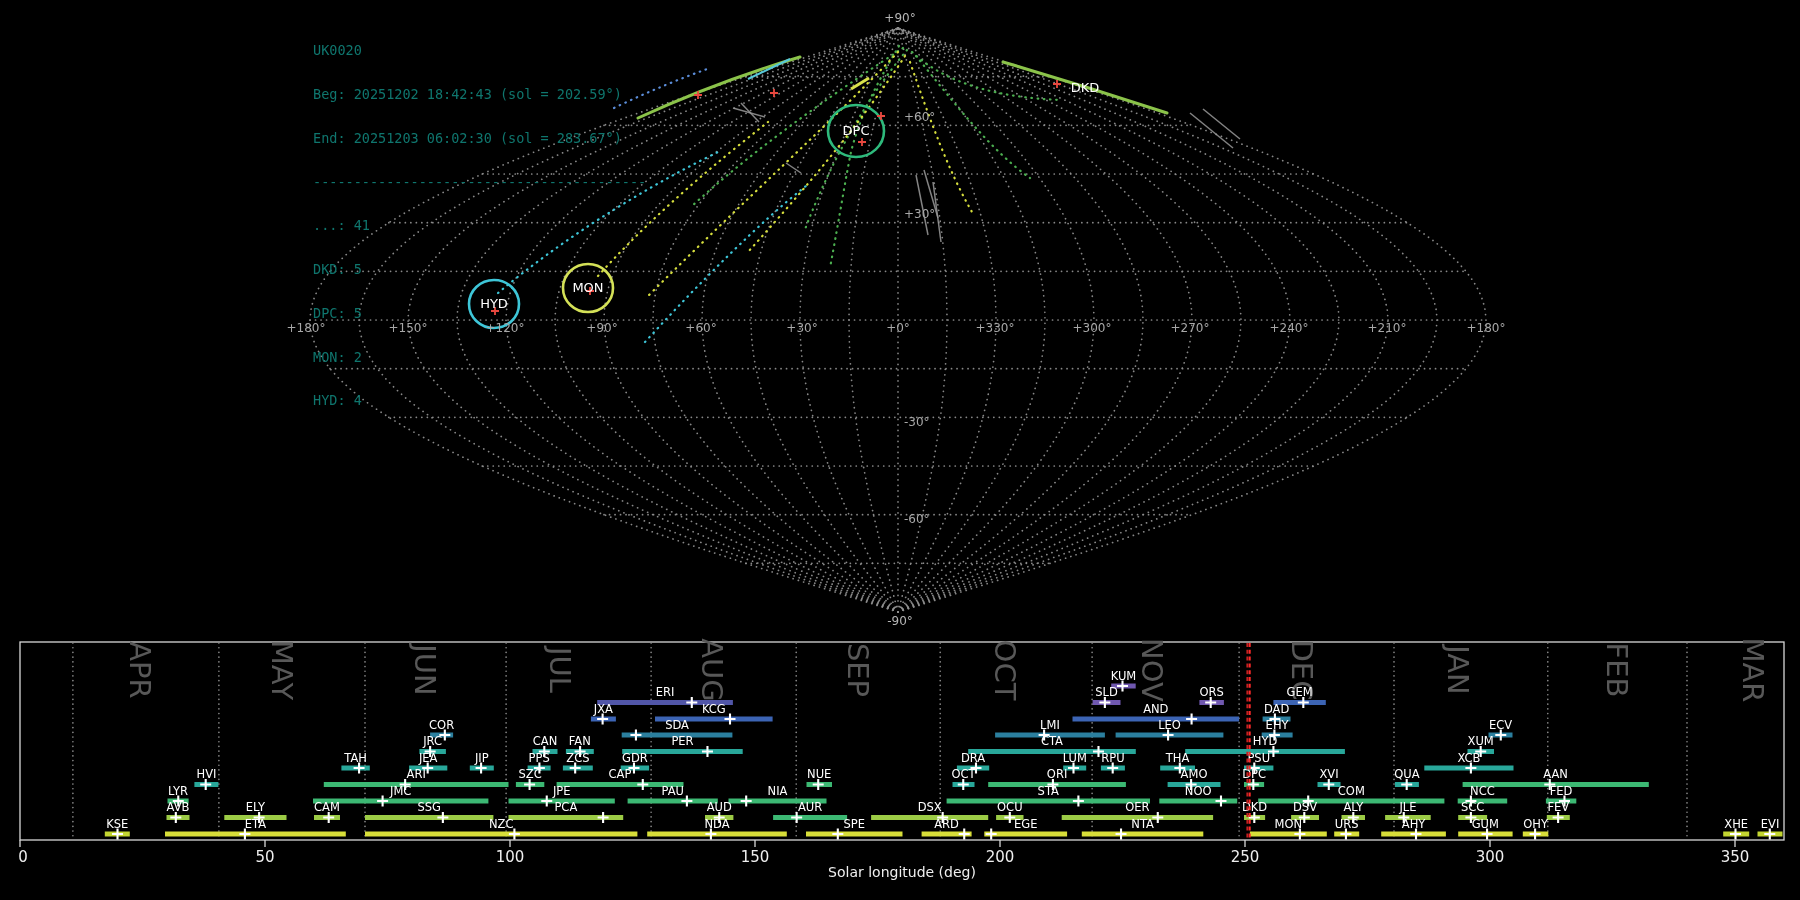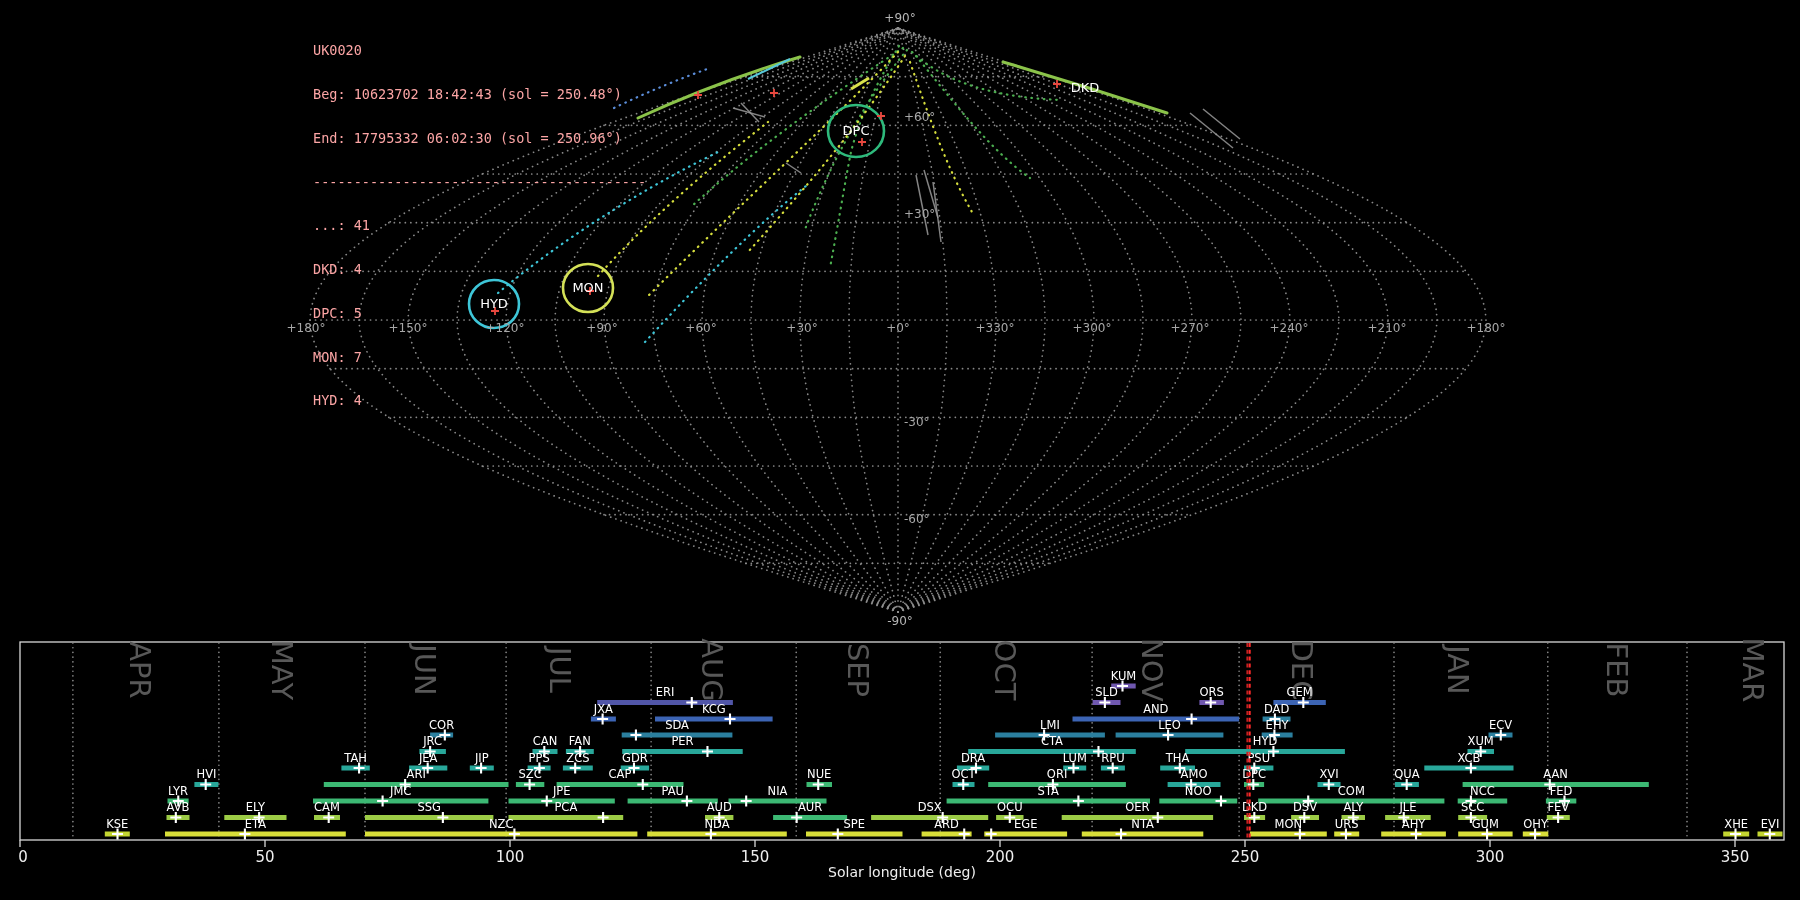--- a/index.html
+++ b/index.html
@@ -1,36 +1,36 @@
 <!DOCTYPE html>
 <html><head>
 <meta charset="utf-8">
 <style>
   html,body{margin:0;padding:0;background:#000;}
   #root{position:relative;width:1800px;height:900px;background:#000;overflow:hidden;
         font-family:"DejaVu Sans",sans-serif;}
-  #session-info{position:absolute;left:313px;top:14px;color:#fca5a5;
+  #session-info{position:absolute;left:313px;top:14px;color:#0f766e;
         font-family:"DejaVu Sans Mono",monospace;font-size:13.5px;line-height:14.6px;
         white-space:pre;z-index:5;}
   svg{position:absolute;left:0;top:0;}
   text{font-family:"DejaVu Sans",sans-serif;}
 </style>
 </head>
 <body>
 <div id="root">
 
   <div id="session-info">
     <div>UK0020</div>
-    <div>Beg: 10623702 18:42:43 (sol = 250.48°)</div>
-    <div>End: 17795332 06:02:30 (sol = 250.96°)</div>
+    <div>Beg: 20251202 18:42:43 (sol = 202.59°)</div>
+    <div>End: 20251203 06:02:30 (sol = 283.67°)</div>
     <div>-----------------------------------------</div>
     <div>...: 41</div>
-    <div>DKD: 4</div>
+    <div>DKD: 5</div>
     <div>DPC: 5</div>
-    <div>MON: 7</div>
+    <div>MON: 2</div>
     <div>HYD: 4</div>
   </div>
 
   <svg id="scene" width="1800" height="900" viewBox="0 0 1800 900">
       <g>
         <path d="M898.0,612.0L867.2,602.3L836.5,592.5L806.0,582.8L775.7,573.1L745.8,563.3L716.3,553.6L687.3,543.9L658.8,534.1L631.1,524.4L604.0,514.7L577.8,504.9L552.4,495.2L528.0,485.5L504.6,475.7L482.2,466.0L461.0,456.3L441.0,446.5L422.3,436.8L404.9,427.1L388.8,417.3L374.1,407.6L360.8,397.9L349.1,388.1L338.8,378.4L330.0,368.7L322.8,358.9L317.2,349.2L313.2,339.5L310.8,329.7L310.0,320.0L310.8,310.3L313.2,300.5L317.2,290.8L322.8,281.1L330.0,271.3L338.8,261.6L349.1,251.9L360.8,242.1L374.1,232.4L388.8,222.7L404.9,212.9L422.3,203.2L441.0,193.5L461.0,183.7L482.2,174.0L504.6,164.3L528.0,154.5L552.4,144.8L577.8,135.1L604.0,125.3L631.1,115.6L658.8,105.9L687.3,96.1L716.3,86.4L745.8,76.7L775.7,66.9L806.0,57.2L836.5,47.5L867.2,37.7L898.0,28.0" fill="none" stroke="#8f8f8f" stroke-width="1.7" stroke-dasharray="0.1 5.4" stroke-linecap="round" opacity="0.95"></path>
         <path d="M898.0,612.0L869.8,602.3L841.7,592.5L813.7,582.8L785.9,573.1L758.5,563.3L731.4,553.6L704.8,543.9L678.8,534.1L653.3,524.4L628.5,514.7L604.4,504.9L581.2,495.2L558.8,485.5L537.3,475.7L516.9,466.0L497.4,456.3L479.1,446.5L461.9,436.8L446.0,427.1L431.2,417.3L417.7,407.6L405.6,397.9L394.8,388.1L385.4,378.4L377.4,368.7L370.8,358.9L365.6,349.2L362.0,339.5L359.7,329.7L359.0,320.0L359.7,310.3L362.0,300.5L365.6,290.8L370.8,281.1L377.4,271.3L385.4,261.6L394.8,251.9L405.6,242.1L417.7,232.4L431.2,222.7L446.0,212.9L461.9,203.2L479.1,193.5L497.4,183.7L516.9,174.0L537.3,164.3L558.8,154.5L581.2,144.8L604.4,135.1L628.5,125.3L653.3,115.6L678.8,105.9L704.8,96.1L731.4,86.4L758.5,76.7L785.9,66.9L813.7,57.2L841.7,47.5L869.8,37.7L898.0,28.0" fill="none" stroke="#8f8f8f" stroke-width="1.7" stroke-dasharray="0.1 5.4" stroke-linecap="round" opacity="0.95"></path>
         <path d="M898.0,612.0L872.4,602.3L846.8,592.5L821.3,582.8L796.1,573.1L771.2,563.3L746.6,553.6L722.4,543.9L698.7,534.1L675.5,524.4L653.0,514.7L631.1,504.9L610.0,495.2L589.6,485.5L570.1,475.7L551.5,466.0L533.9,456.3L517.2,446.5L501.6,436.8L487.1,427.1L473.6,417.3L461.4,407.6L450.4,397.9L440.5,388.1L432.0,378.4L424.7,368.7L418.7,358.9L414.0,349.2L410.7,339.5L408.7,329.7L408.0,320.0L408.7,310.3L410.7,300.5L414.0,290.8L418.7,281.1L424.7,271.3L432.0,261.6L440.5,251.9L450.4,242.1L461.4,232.4L473.6,222.7L487.1,212.9L501.6,203.2L517.2,193.5L533.9,183.7L551.5,174.0L570.1,164.3L589.6,154.5L610.0,144.8L631.1,135.1L653.0,125.3L675.5,115.6L698.7,105.9L722.4,96.1L746.6,86.4L771.2,76.7L796.1,66.9L821.3,57.2L846.8,47.5L872.4,37.7L898.0,28.0" fill="none" stroke="#8f8f8f" stroke-width="1.7" stroke-dasharray="0.1 5.4" stroke-linecap="round" opacity="0.95"></path>
         <path d="M898.0,612.0L874.9,602.3L851.9,592.5L829.0,582.8L806.3,573.1L783.9,563.3L761.7,553.6L740.0,543.9L718.6,534.1L697.8,524.4L677.5,514.7L657.8,504.9L638.8,495.2L620.5,485.5L602.9,475.7L586.2,466.0L570.3,456.3L555.3,446.5L541.2,436.8L528.1,427.1L516.1,417.3L505.1,407.6L495.1,397.9L486.3,388.1L478.6,378.4L472.0,368.7L466.6,358.9L462.4,349.2L459.4,339.5L457.6,329.7L457.0,320.0L457.6,310.3L459.4,300.5L462.4,290.8L466.6,281.1L472.0,271.3L478.6,261.6L486.3,251.9L495.1,242.1L505.1,232.4L516.1,222.7L528.1,212.9L541.2,203.2L555.3,193.5L570.3,183.7L586.2,174.0L602.9,164.3L620.5,154.5L638.8,144.8L657.8,135.1L677.5,125.3L697.8,115.6L718.6,105.9L740.0,96.1L761.7,86.4L783.9,76.7L806.3,66.9L829.0,57.2L851.9,47.5L874.9,37.7L898.0,28.0" fill="none" stroke="#8f8f8f" stroke-width="1.7" stroke-dasharray="0.1 5.4" stroke-linecap="round" opacity="0.95"></path>
         <path d="M898.0,612.0L877.5,602.3L857.0,592.5L836.7,582.8L816.5,573.1L796.5,563.3L776.9,553.6L757.5,543.9L738.6,534.1L720.0,524.4L702.0,514.7L684.5,504.9L667.6,495.2L651.3,485.5L635.7,475.7L620.8,466.0L606.7,456.3L593.4,446.5L580.9,436.8L569.2,427.1L558.5,417.3L548.7,407.6L539.9,397.9L532.0,388.1L525.2,378.4L519.4,368.7L514.6,358.9L510.8,349.2L508.1,339.5L506.5,329.7L506.0,320.0L506.5,310.3L508.1,300.5L510.8,290.8L514.6,281.1L519.4,271.3L525.2,261.6L532.0,251.9L539.9,242.1L548.7,232.4L558.5,222.7L569.2,212.9L580.9,203.2L593.4,193.5L606.7,183.7L620.8,174.0L635.7,164.3L651.3,154.5L667.6,144.8L684.5,135.1L702.0,125.3L720.0,115.6L738.6,105.9L757.5,96.1L776.9,86.4L796.5,76.7L816.5,66.9L836.7,57.2L857.0,47.5L877.5,37.7L898.0,28.0" fill="none" stroke="#8f8f8f" stroke-width="1.7" stroke-dasharray="0.1 5.4" stroke-linecap="round" opacity="0.95"></path>

